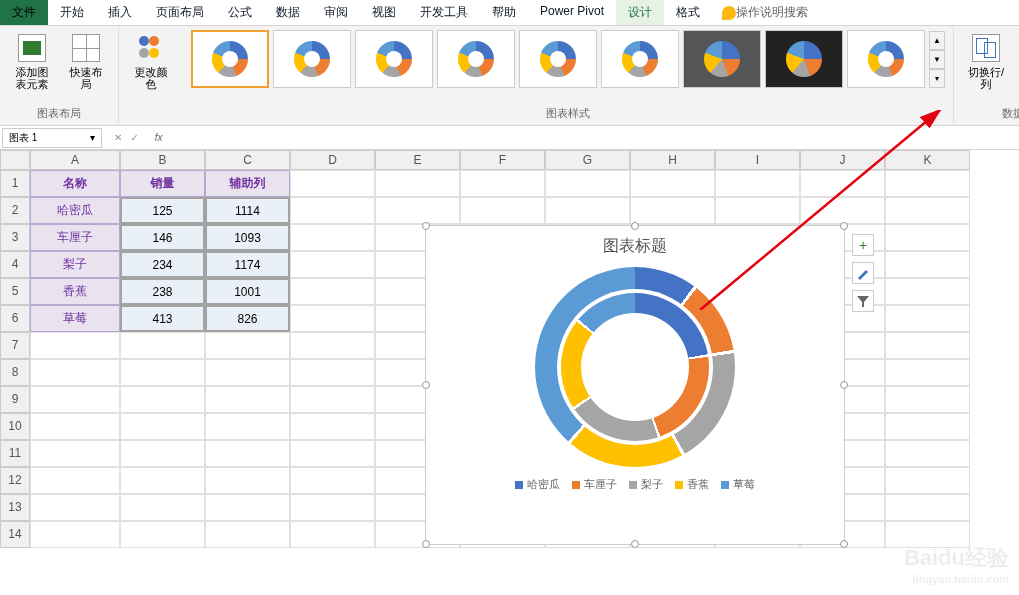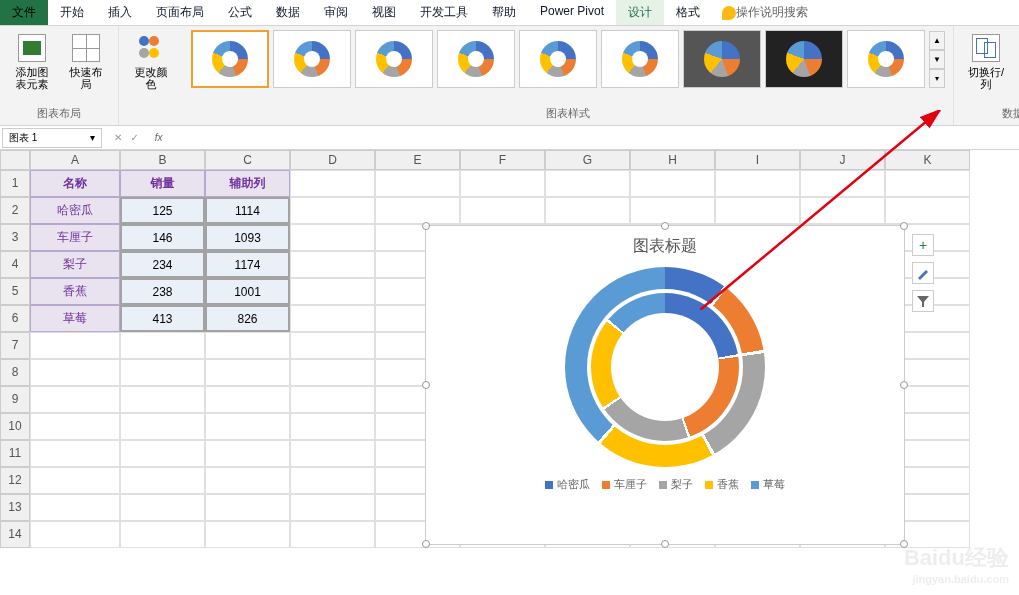--- a/index.html
+++ b/index.html
@@ -47,21 +47,21 @@
 .col-h.wide { flex: 0 0 90px; }
 .rows { }
 .row { display: flex; height: 27px; }
 .row-h { width: 30px; background: #f0f0f0; border: 1px solid #ccc; text-align: center; font-size: 12px; line-height: 25px; color: #555; }
 .cell { flex: 0 0 85px; border: 1px solid #e0e0e0; font-size: 12px; text-align: center; line-height: 25px; }
 .cell.wide { flex: 0 0 90px; }
 .header-cell { background: #e8e3ef; color: #7030a0; font-weight: bold; border: 1px solid #b8a8d0; }
 .data-cell { background: #eaf0f8; border: 2px solid #a3a3a3; }
 
 
-.chart-obj { position: absolute; left: 425px; top: 225px; width: 480px; height: 320px; border: 1px solid #ccc; background: #fff; }
+.chart-obj { position: absolute; left: 425px; top: 225px; width: 420px; height: 320px; border: 1px solid #ccc; background: #fff; }
 .handle { position: absolute; width: 8px; height: 8px; background: #fff; border: 1px solid #999; border-radius: 50%; }
 .chart-title { text-align: center; font-size: 16px; color: #555; padding: 10px; }
 .donut-wrap { display: flex; justify-content: center; }
 .donut { width: 200px; height: 200px; position: relative; }
 .ring { position: absolute; border-radius: 50%; }
 .ring.outer { inset: 0; background: conic-gradient(#4472c4 0 36deg, #fff 36deg 38deg, #ed7d31 38deg 80deg, #fff 80deg 82deg, #a5a5a5 82deg 150deg, #fff 150deg 152deg, #ffc000 152deg 220deg, #fff 220deg 222deg, #5b9bd5 222deg 360deg); }
 .ring.outer::after { content:""; position:absolute; inset: 22px; background: #fff; border-radius: 50%; }
 .ring.inner { inset: 26px; background: conic-gradient(#4472c4 0 80deg, #fff 80deg 82deg, #ed7d31 82deg 160deg, #fff 160deg 162deg, #a5a5a5 162deg 235deg, #fff 235deg 237deg, #ffc000 237deg 308deg, #fff 308deg 310deg, #5b9bd5 310deg 360deg); }
 .ring.inner::after { content:""; position:absolute; inset: 20px; background: #fff; border-radius: 50%; }
 .legend { display: flex; justify-content: center; gap: 12px; font-size: 11px; color: #666; padding-top: 10px; }

